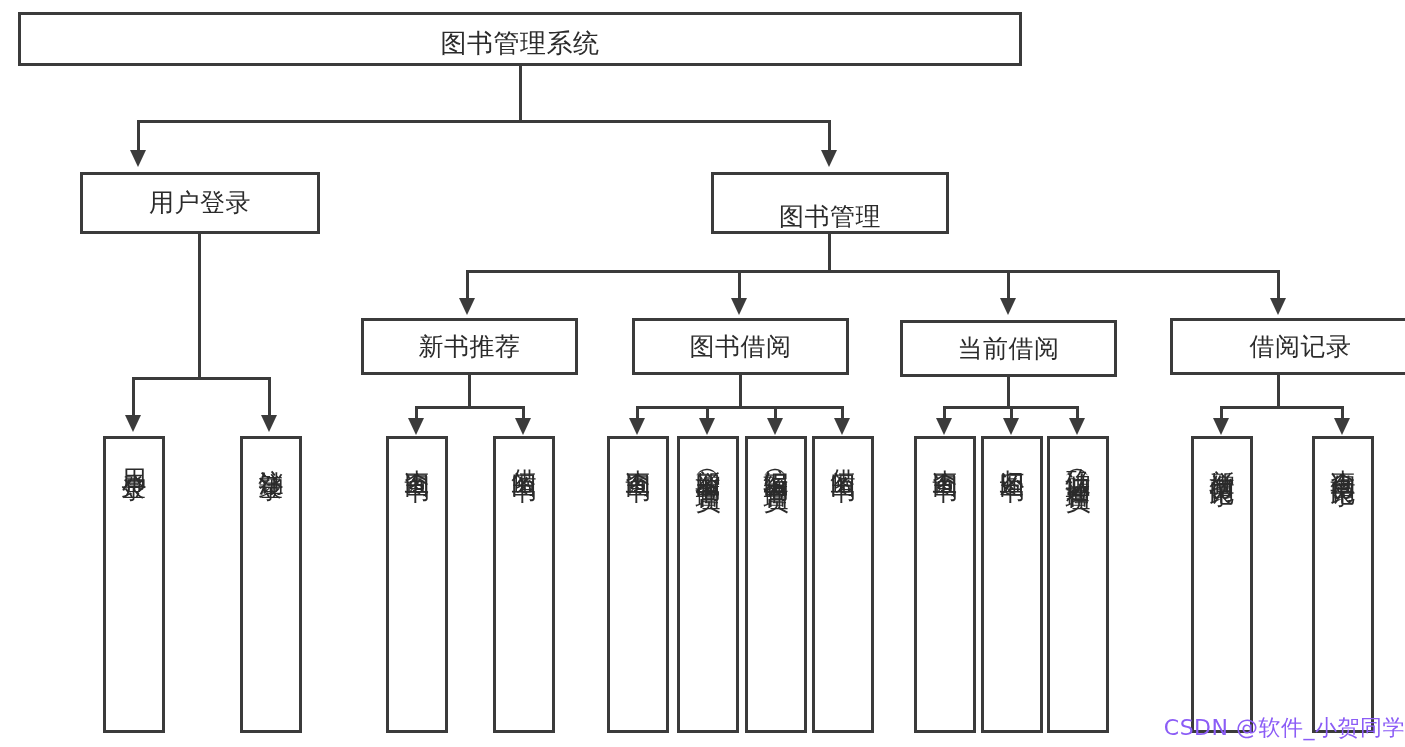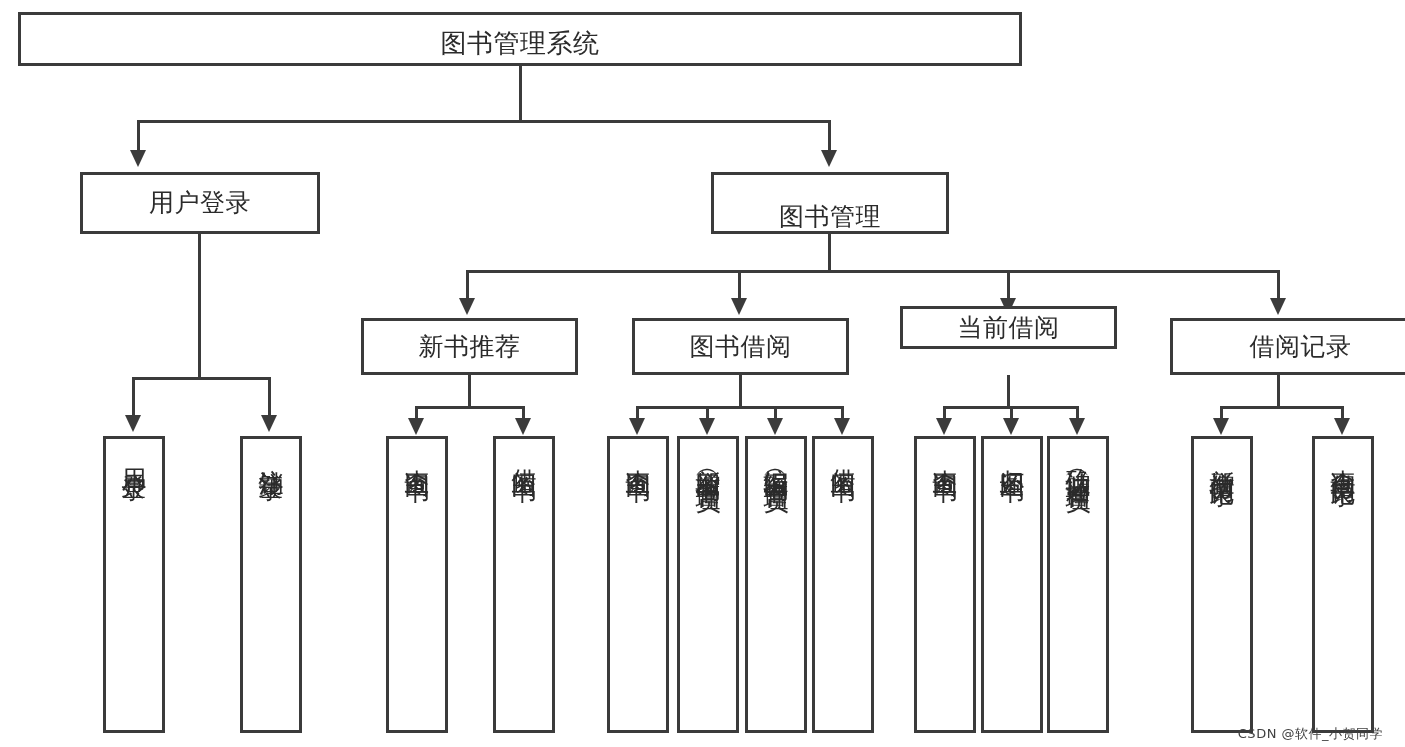--- a/index.html
+++ b/index.html
@@ -74,24 +74,24 @@
     position: absolute;
     width: 0;
     height: 0;
     border-left: 8px solid transparent;
     border-right: 8px solid transparent;
     border-top: 17px solid #3b3b3b;
   }
   
   #watermark {
     position: absolute;
-    right: 22px;
+    right: 0;
     bottom: 4px;
-    font-size: 13px;
-    color: #404040;
+    font-size: 22px;
+    color: #8b5cf6;
     letter-spacing: 0.5px;
     white-space: nowrap;
     user-select: none;
   }
 </style>
 </head>
 <body>
 
 <div id="canvas">
 
@@ -134,21 +134,21 @@
   <div class="arrow" style="left:1000px; top:298px;"></div>
   <div class="vline" style="left:1277px; top:270px; width:3px; height:30px;"></div>
   <div class="arrow" style="left:1270px; top:298px;"></div>
 
   <div class="node horiz" style="left:361px; top:318px; width:217px; height:57px;">
     <span class="lbl">新书推荐</span>
   </div>
   <div class="node horiz" style="left:632px; top:318px; width:217px; height:57px;">
     <span class="lbl">图书借阅</span>
   </div>
-  <div class="node horiz" style="left:900px; top:306px; width:217px; height:43px;">
+  <div class="node horiz" style="left:900px; top:320px; width:217px; height:57px;">
     <span class="lbl">当前借阅</span>
   </div>
   <div class="node horiz" style="left:1170px; top:318px; width:261px; height:57px;">
     <span class="lbl">借阅记录</span>
   </div>
 
   <div class="vline" style="left:468px; top:375px; width:3px; height:33px;"></div>
   <div class="hline" style="left:415px; top:406px; width:110px; height:3px;"></div>
   <div class="vline" style="left:415px; top:406px; width:3px; height:14px;"></div>
   <div class="arrow" style="left:408px; top:418px;"></div>

